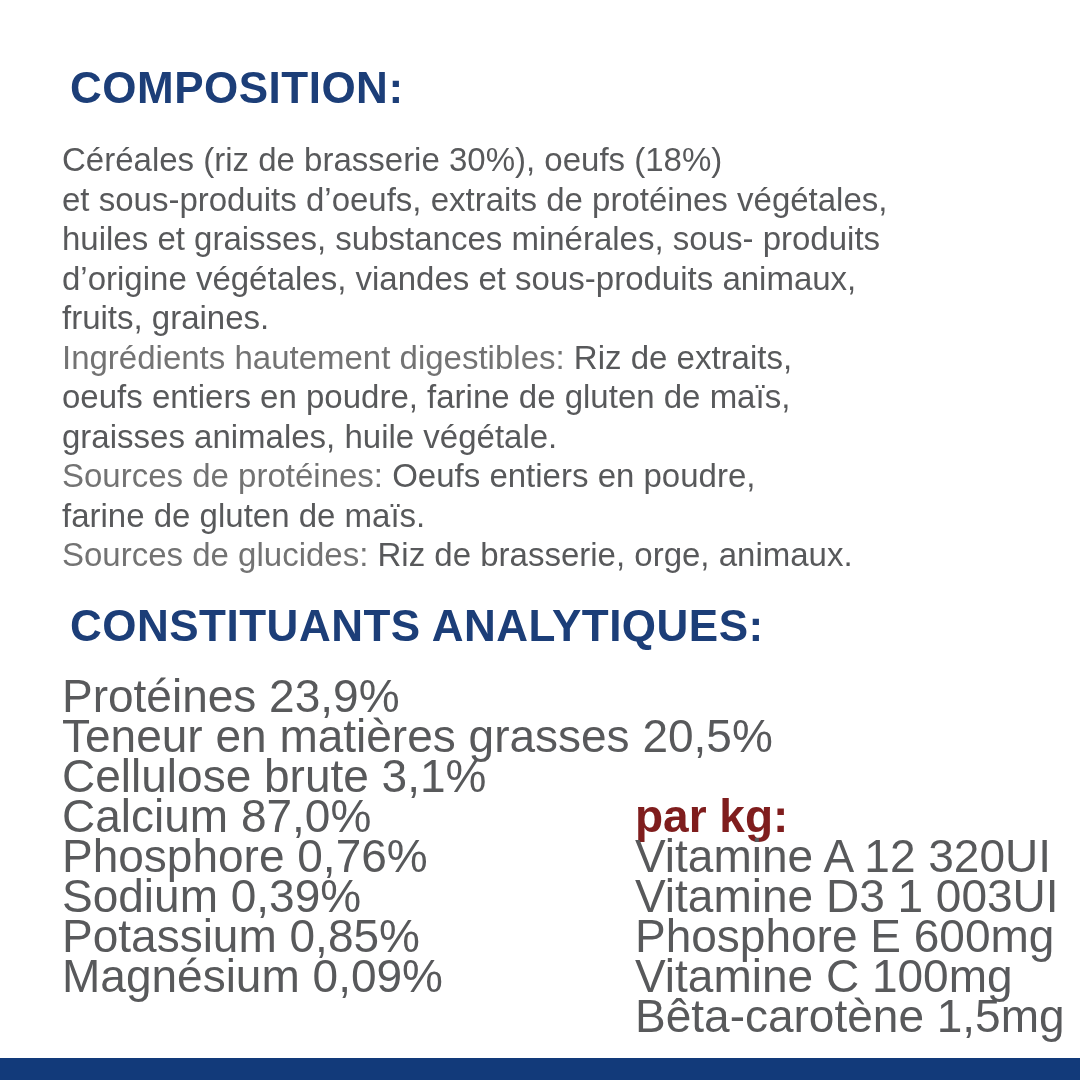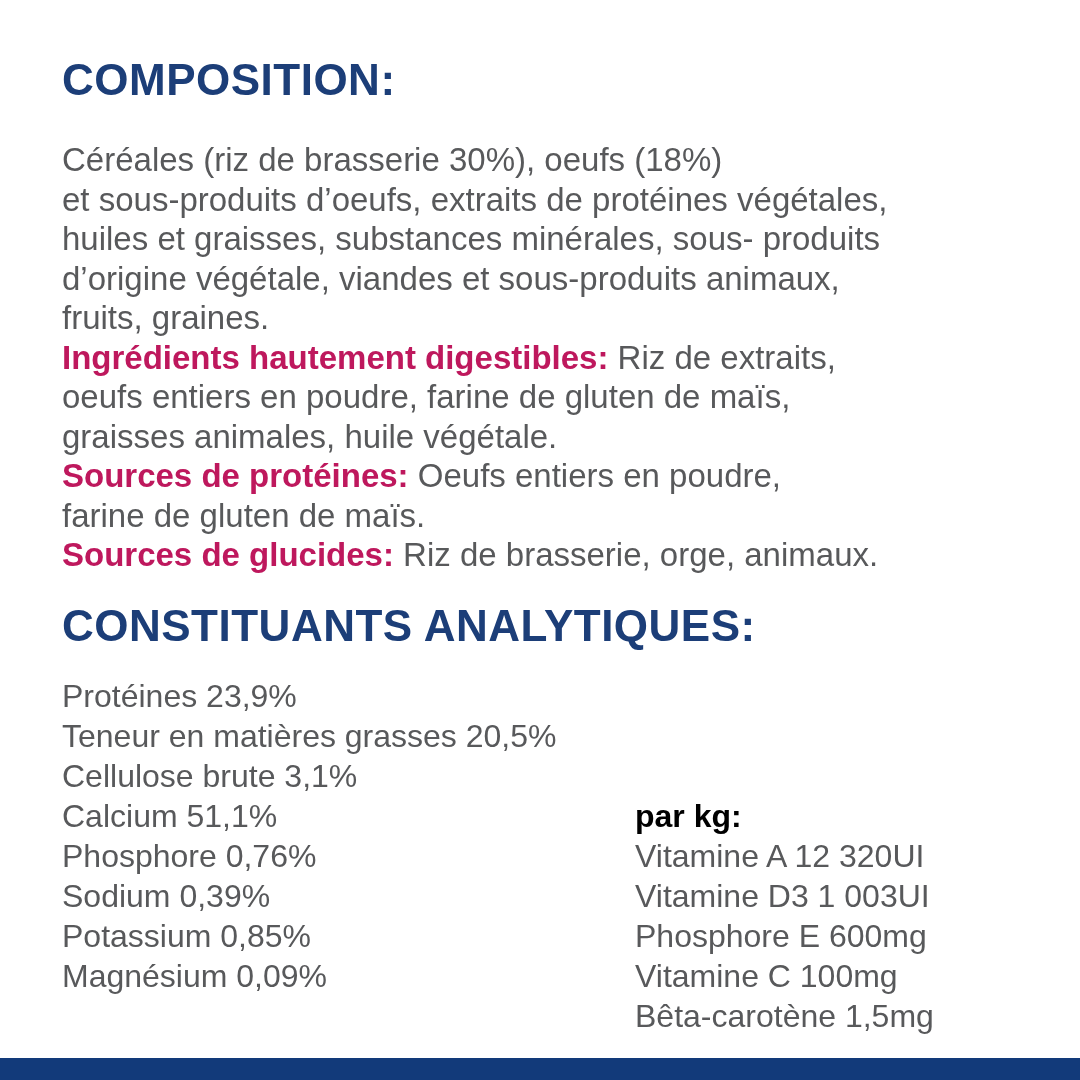--- a/index.html
+++ b/index.html
@@ -14,61 +14,61 @@
     position: relative;
     overflow: hidden;
   }
   .content {
     position: absolute;
     left: 62px;
     top: 56px;
     right: 20px;
   }
   .section-heading {
-    margin: 0;
+    margin: 8px;
     color: #1c3e78;
     font-size: 44px;
     line-height: 48px;
     font-weight: 700;
     letter-spacing: 0.5px;
   }
   .composition-body {
-    margin-top: 36px;
+    margin-top: 28px;
     color: #58595b;
     font-size: 33px;
     line-height: 39.5px;
   }
   .composition-body .line {
     white-space: nowrap;
   }
   .composition-body b {
-    font-weight: 700;
-    color: #be185d;
+    font-weight: 400;
+    color: #737373;
   }
   .analytical-heading {
     margin-top: 27px;
   }
   .analytical {
     position: relative;
     margin-top: 26px;
     color: #58595b;
-    font-size: 32px;
+    font-size: 46px;
     line-height: 40px;
   }
   .analytical .row {
     white-space: nowrap;
   }
   .analytical .right-col {
     position: absolute;
     left: 573px;
     top: 120px;
   }
   .analytical .right-col .col-heading {
     font-weight: 700;
-    color: #000000;
+    color: #7f1d1d;
   }
   .bottom-bar {
     position: absolute;
     left: 0;
     bottom: 0;
     width: 100%;
     height: 22px;
     background: #123a7a;
   }
 </style>
@@ -76,38 +76,38 @@
 <body>
 
 <div class="content">
 
   <h1 class="section-heading">COMPOSITION:</h1>
 
   <div class="composition-body">
     <div class="line"><b></b><span>Céréales (riz de brasserie 30%), oeufs (18%)</span></div>
     <div class="line"><b></b><span>et sous-produits d’oeufs, extraits de protéines végétales,</span></div>
     <div class="line"><b></b><span>huiles et graisses, substances minérales, sous- produits</span></div>
-    <div class="line"><b></b><span>d’origine végétale, viandes et sous-produits animaux,</span></div>
+    <div class="line"><b></b><span>d’origine végétales, viandes et sous-produits animaux,</span></div>
     <div class="line"><b></b><span>fruits, graines.</span></div>
     <div class="line"><b>Ingrédients hautement digestibles:</b><span> Riz de extraits,</span></div>
     <div class="line"><b></b><span>oeufs entiers en poudre, farine de gluten de maïs,</span></div>
     <div class="line"><b></b><span>graisses animales, huile végétale.</span></div>
     <div class="line"><b>Sources de protéines:</b><span> Oeufs entiers en poudre,</span></div>
     <div class="line"><b></b><span>farine de gluten de maïs.</span></div>
     <div class="line"><b>Sources de glucides:</b><span> Riz de brasserie, orge, animaux.</span></div>
   </div>
 
   <h1 class="section-heading analytical-heading">CONSTITUANTS ANALYTIQUES:</h1>
 
   <div class="analytical">
     <div class="left-col">
       <div class="row">Protéines 23,9%</div>
       <div class="row">Teneur en matières grasses 20,5%</div>
       <div class="row">Cellulose brute 3,1%</div>
-      <div class="row">Calcium 51,1%</div>
+      <div class="row">Calcium 87,0%</div>
       <div class="row">Phosphore 0,76%</div>
       <div class="row">Sodium 0,39%</div>
       <div class="row">Potassium 0,85%</div>
       <div class="row">Magnésium 0,09%</div>
     </div>
     <div class="right-col">
       <div class="row col-heading">par kg:</div>
       <div class="row">Vitamine A 12 320UI</div>
       <div class="row">Vitamine D3 1 003UI</div>
       <div class="row">Phosphore E 600mg</div>

